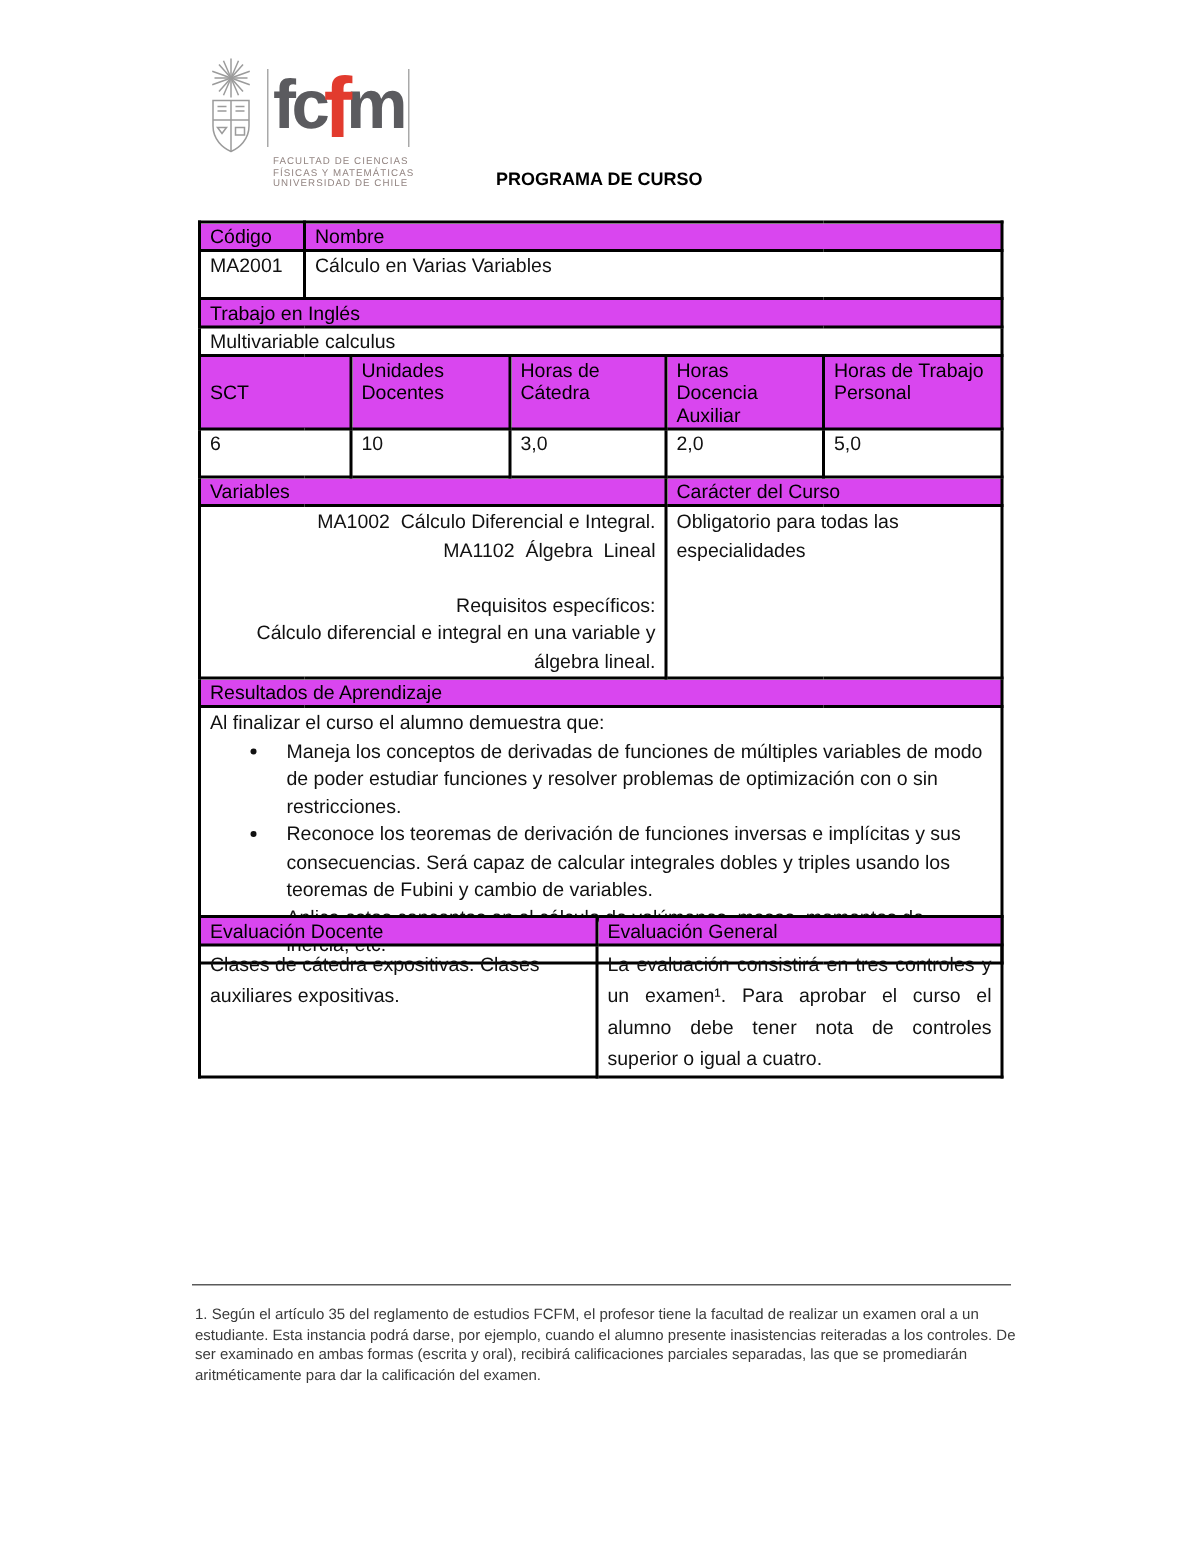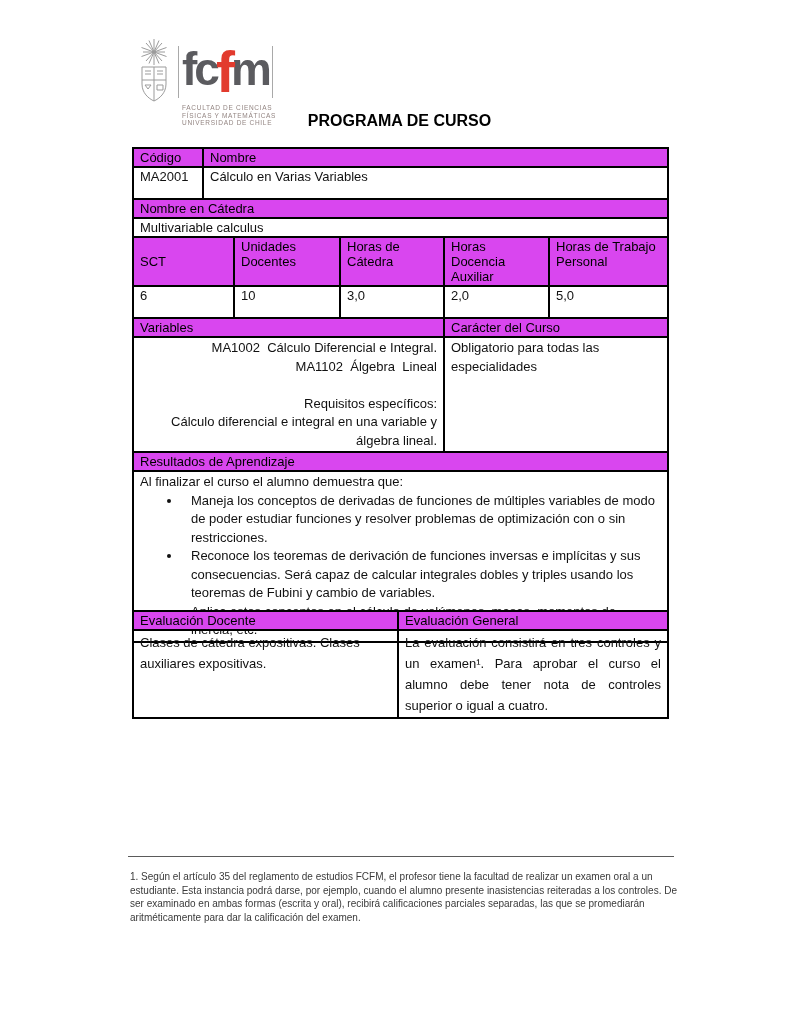--- a/index.html
+++ b/index.html
@@ -24,21 +24,21 @@
   .wm-red{font-weight:bold;font-size:57px;line-height:46px;letter-spacing:-3px;color:#e23b2e;position:relative;top:3px;margin:0 -1px;}
   .logo-caption{
     margin-top:6px;margin-left:4px;
     font-size:6.5px;line-height:7.5px;letter-spacing:0.7px;
     color:#938582;white-space:pre-line;
   }
 
   
   .doc-title{
     position:absolute;left:132px;top:112px;width:535px;
-    text-align:center;font-weight:bold;font-size:16px;color:#000;
+    text-align:center;font-weight:bold;font-size:12px;color:#000;
   }
 
   
   table{border-collapse:collapse;table-layout:fixed;}
   .t1{position:absolute;left:132px;top:147px;width:535px;}
   .t2{position:absolute;left:132px;top:610px;width:535px;}
   th,td{
     border:2px solid #000;
     padding:1px 6px;
     font-size:13px;
@@ -117,21 +117,21 @@
     <tbody>
         <tr style="height:16px">
       <th>Código</th>
       <th colspan="5">Nombre</th>
     </tr>
     <tr style="height:32px">
       <td>MA2001</td>
       <td colspan="5">Cálculo en Varias Variables</td>
     </tr>
     <tr style="height:16px">
-      <th colspan="6">Nombre en Cátedra</th>
+      <th colspan="6">Trabajo en Inglés</th>
     </tr>
     <tr style="height:16px">
       <td colspan="6">Multivariable calculus</td>
     </tr>
     <tr style="height:34px">
       <th colspan="2" class="center vmid">SCT</th>
       <th class="center">Unidades Docentes</th>
       <th class="center">Horas de Cátedra</th>
       <th class="center">Horas Docencia Auxiliar</th>
       <th class="center">Horas de Trabajo Personal</th>

